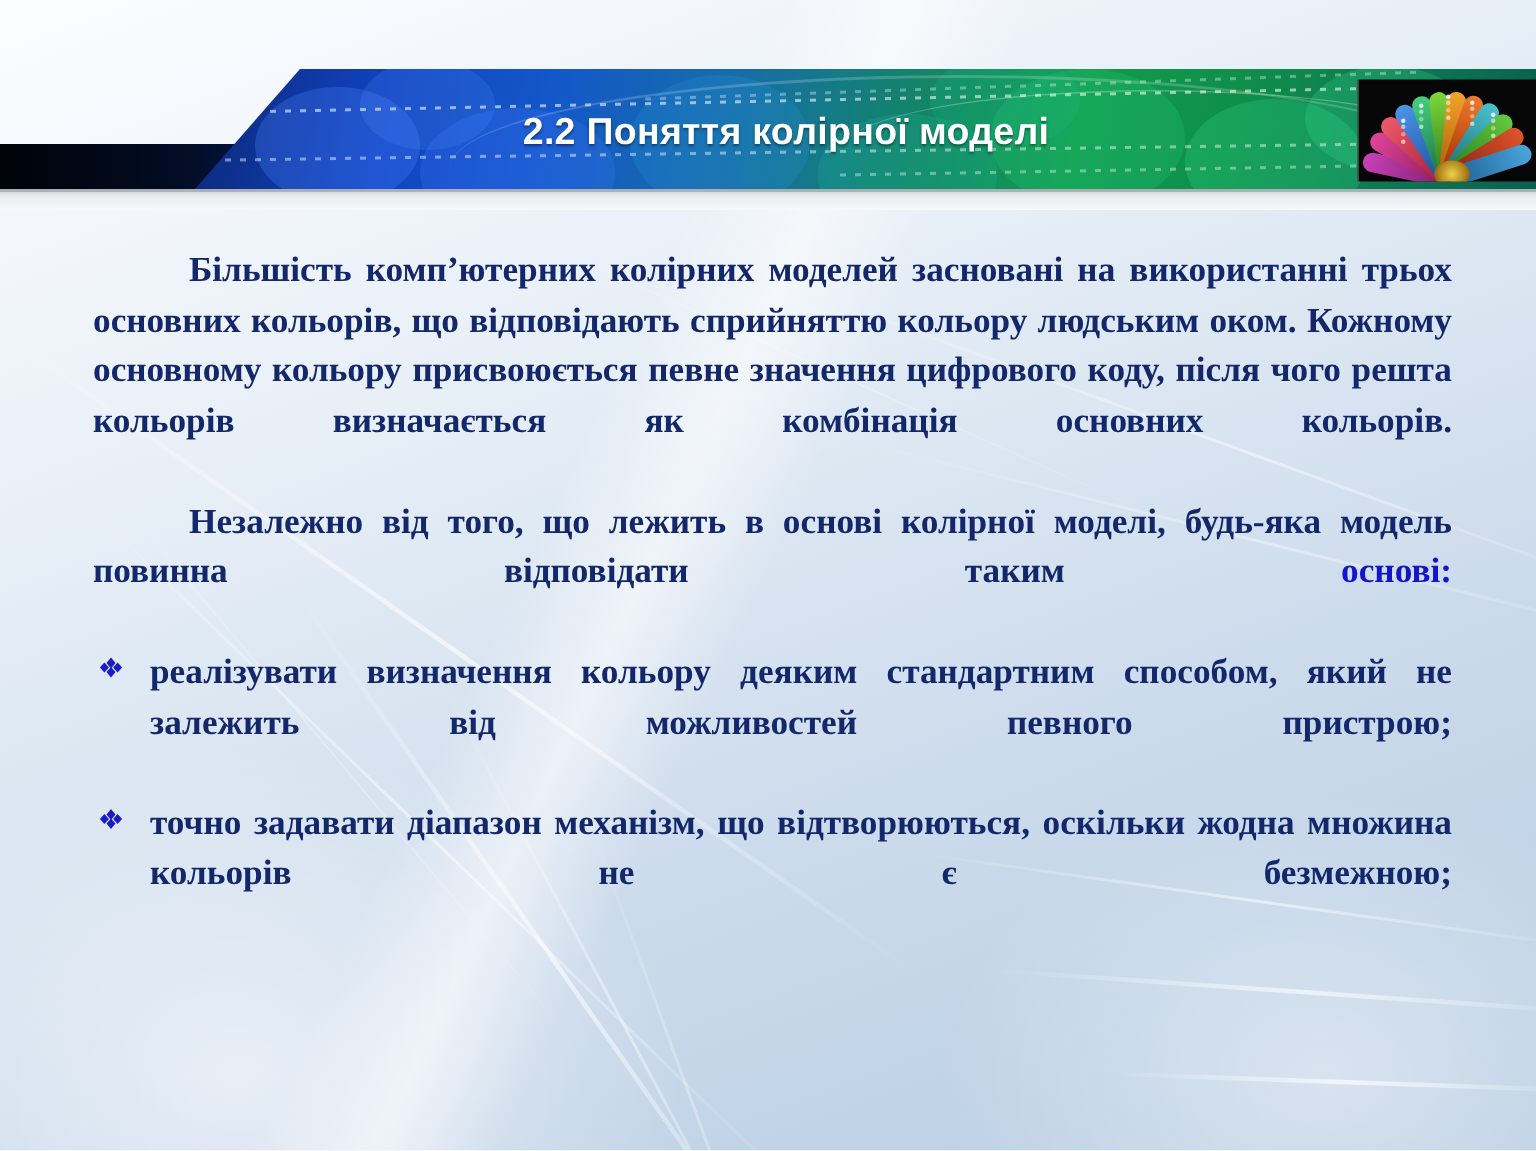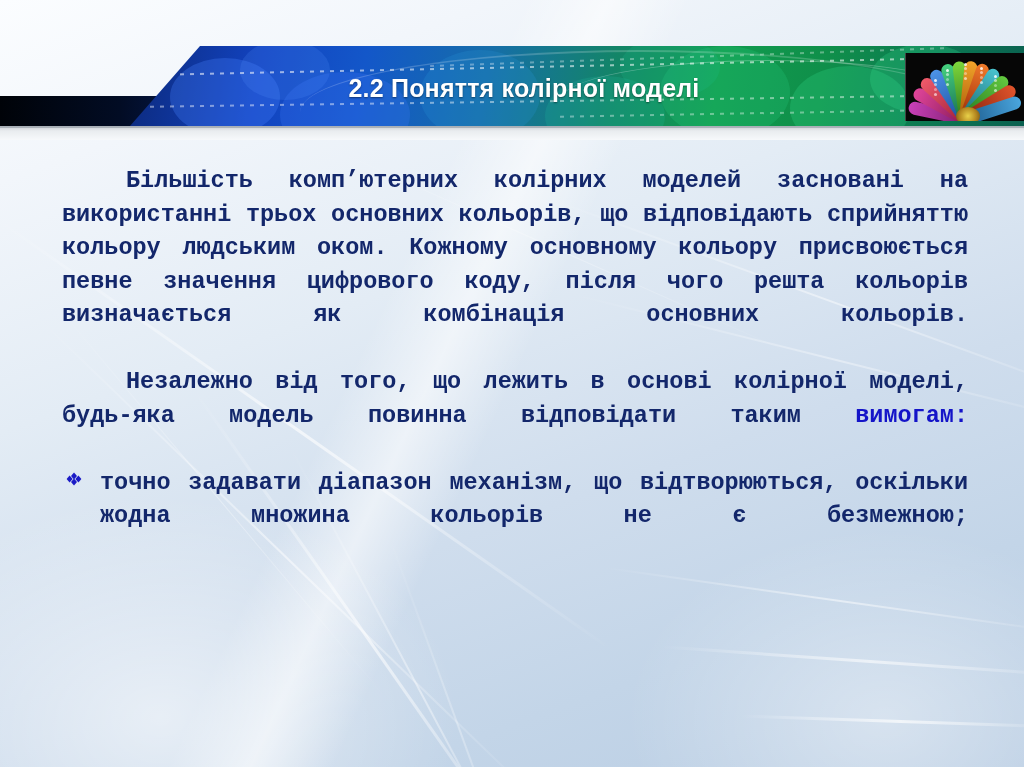--- a/index.html
+++ b/index.html
@@ -170,21 +170,21 @@
     box-sizing: border-box;
   }
 
   
   .body {
     position:absolute;
     left: 62px;
     top: 164px;
     width: 906px;
     color: #13276b;
-    font-family: Liberation Mono, monospace;
+    font-family: Liberation Serif, serif;
     font-size: 23.5px;
     font-weight: bold;
     line-height: 33.5px;
   }
   .para {
     text-align: justify;
     text-indent: 64px;
     margin: 0 0 0 0;
   }
   .para + .para { margin-top: 0; }
@@ -291,23 +291,34 @@
 
     <div class="header-divider"></div>
 
     <div class="title">2.2 Поняття колірної моделі</div>
   </div>
 
   <div class="body">
 
     <p class="para">Більшість комп’ютерних колірних моделей засновані на використанні трьох основних кольорів, що відповідають сприйняттю кольору людським оком. Кожному основному кольору присвоюється певне значення цифрового коду, після чого решта кольорів визначається як комбінація основних кольорів.</p>
 
-    <p class="para"><span>Незалежно від того, що лежить в основі колірної моделі, будь-яка модель повинна відповідати таким </span><span class="hl">вимогам:</span></p>
+    <p class="para"><span>Незалежно від того, що лежить в основі колірної моделі, будь-яка модель повинна відповідати таким </span><span class="hl">основі:</span></p>
 
     <ul class="bullets">
+      <li>
+        <span class="bullet-mark">
+          <svg width="20" height="20" viewBox="0 0 20 20" aria-hidden="true">
+            <polygon points="7,7 10,3.4 13,7 10,10.6" fill="#1b1bc6"></polygon>
+            <polygon points="2.6,10 5.6,6.6 8.6,10 5.6,13.4" fill="#1b1bc6"></polygon>
+            <polygon points="11.4,10 14.4,6.6 17.4,10 14.4,13.4" fill="#1b1bc6"></polygon>
+            <polygon points="7,13 10,9.6 13,13 10,16.6" fill="#1b1bc6"></polygon>
+          </svg>
+        </span>
+        <span class="li-text">реалізувати визначення кольору деяким стандартним способом, який не залежить від можливостей певного пристрою;</span>
+      </li>
       <li>
         <span class="bullet-mark">
           <svg width="20" height="20" viewBox="0 0 20 20" aria-hidden="true">
             <polygon points="7,7 10,3.4 13,7 10,10.6" fill="#1b1bc6"></polygon>
             <polygon points="2.6,10 5.6,6.6 8.6,10 5.6,13.4" fill="#1b1bc6"></polygon>
             <polygon points="11.4,10 14.4,6.6 17.4,10 14.4,13.4" fill="#1b1bc6"></polygon>
             <polygon points="7,13 10,9.6 13,13 10,16.6" fill="#1b1bc6"></polygon>
           </svg>
         </span>
         <span class="li-text">точно задавати діапазон механізм, що відтворюються, оскільки жодна множина кольорів не є безмежною;</span>

